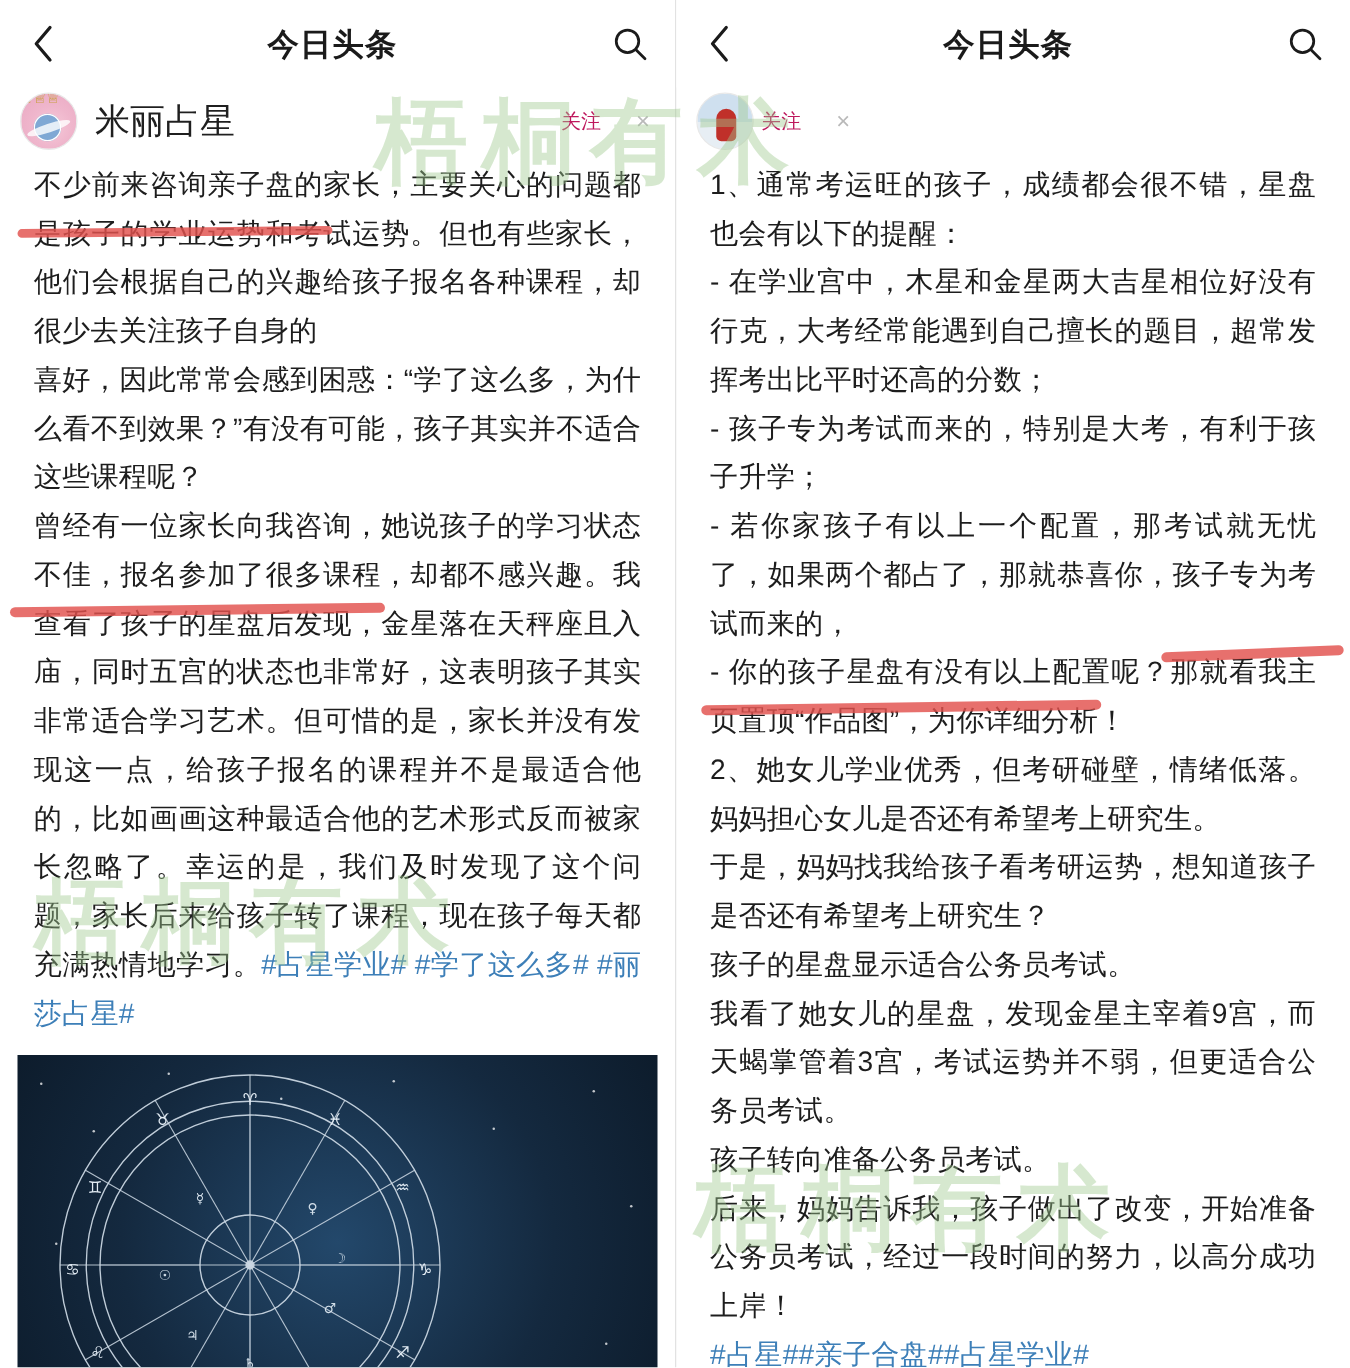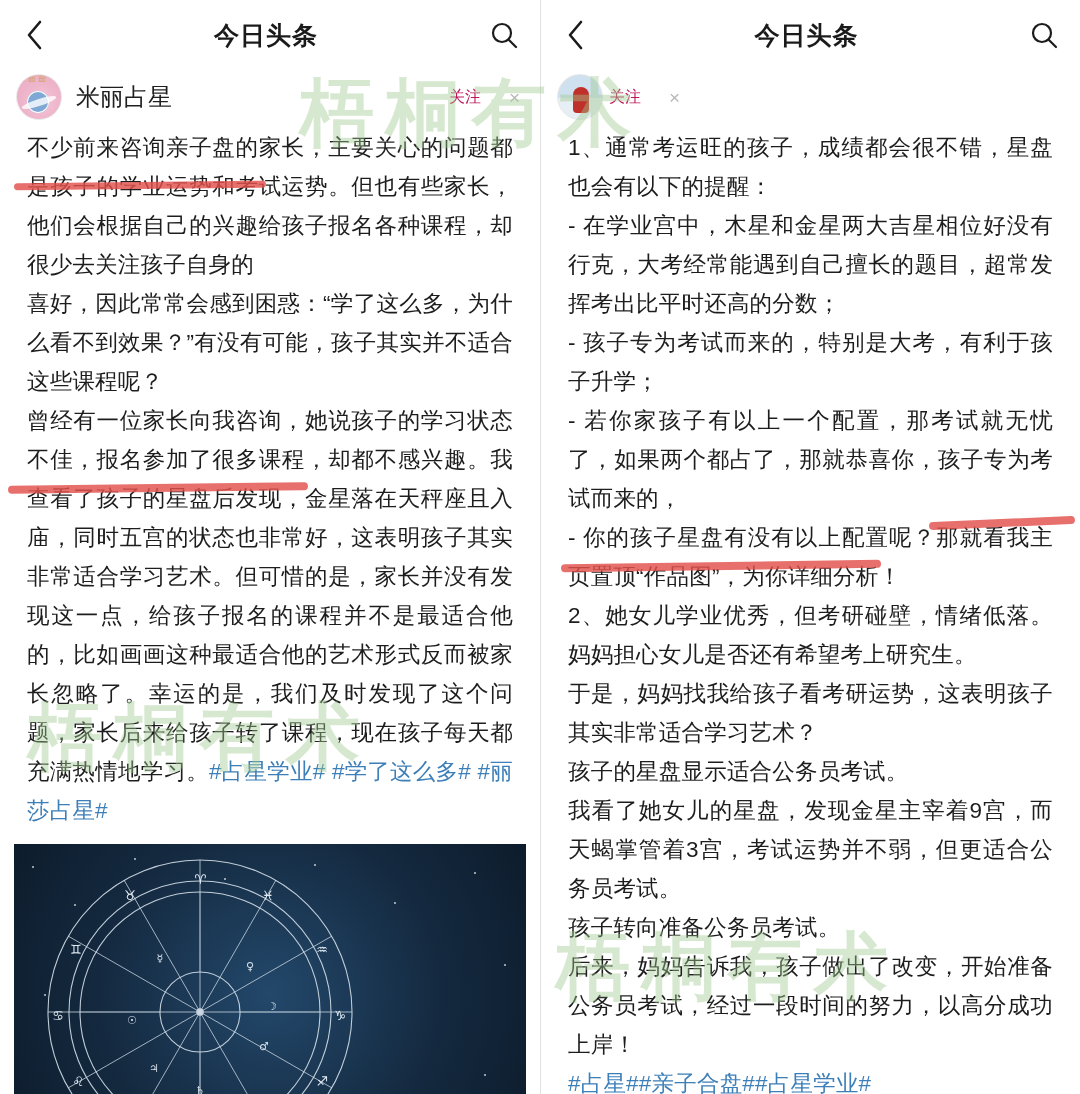--- a/index.html
+++ b/index.html
@@ -104,21 +104,21 @@
   }
   .avatar.a2::after {
     content: "";
     position: absolute;
     left: 15px; top: 12px;
     width: 16px; height: 26px;
     border-radius: 8px 8px 4px 4px;
     background: #c0302a;
   }
   .author-name {
-    font-size: 24px;
+    font-size: 28px;
     color: #1f1f1f;
     margin-left: 14px;
     flex: 1;
     white-space: nowrap;
   }
   .follow-btn {
     font-size: 16px;
     color: #be185d;
     padding: 2px 6px;
     white-space: nowrap;
@@ -314,21 +314,21 @@
       <div class="close-icon">×</div>
     </div>
 
     <div class="article">
       <p class="para">1、通常考运旺的孩子，成绩都会很不错，星盘也会有以下的提醒：</p>
       <p class="para">- 在学业宫中，木星和金星两大吉星相位好没有行克，大考经常能遇到自己擅长的题目，超常发挥考出比平时还高的分数；</p>
       <p class="para"> - 孩子专为考试而来的，特别是大考，有利于孩子升学；</p>
       <p class="para">- 若你家孩子有以上一个配置，那考试就无忧了，如果两个都占了，那就恭喜你，孩子专为考试而来的，</p>
       <p class="para">- 你的孩子星盘有没有以上配置呢？那就看我主页置顶“作品图”，为你详细分析！</p>
       <p class="para">2、她女儿学业优秀，但考研碰壁，情绪低落。 妈妈担心女儿是否还有希望考上研究生。</p>
-      <p class="para">于是，妈妈找我给孩子看考研运势，这表明孩子其实非常适合学习艺术？</p>
+      <p class="para">于是，妈妈找我给孩子看考研运势，想知道孩子是否还有希望考上研究生？</p>
       <p class="para">孩子的星盘显示适合公务员考试。</p>
       <p class="para">我看了她女儿的星盘，发现金星主宰着9宫，而天蝎掌管着3宫，考试运势并不弱，但更适合公务员考试。</p>
       <p class="para">孩子转向准备公务员考试。</p>
       <p class="para">后来，妈妈告诉我，孩子做出了改变，开始准备公务员考试，经过一段时间的努力，以高分成功上岸！</p>
       <p class="para"><span class="tag">#占星#</span><span class="tag">#亲子合盘#</span><span class="tag">#占星学业#</span></p>
     </div>
 
     <div class="mark" style="left:388px; top:519px; width:146px; height:8px; transform: rotate(-2.4deg);"></div>
     <div class="mark" style="left:20px; top:562px; width:320px; height:8px; transform: rotate(-0.8deg);"></div>
   </div>

